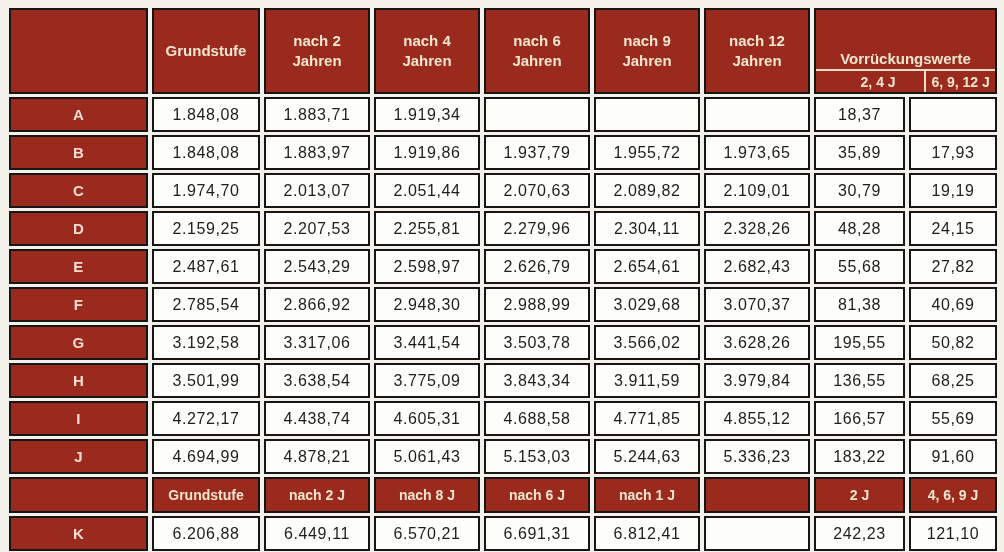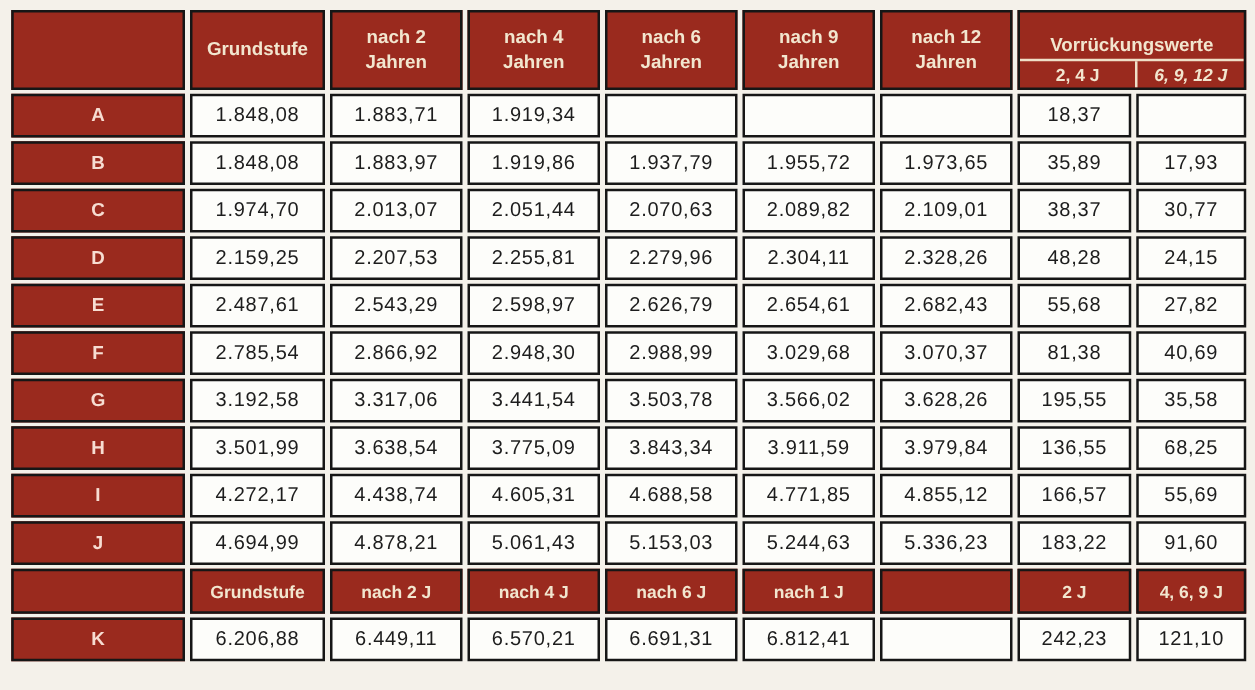--- a/index.html
+++ b/index.html
@@ -38,31 +38,32 @@
   td.corner { height: 46px; }
   td.hcell {
     font-size: 15px;
     height: 46px;
     line-height: 1.35;
   }
   .hline { display: block; }
   td.group { height: 46px; }
   .vw-title {
     font-size: 15px;
-    padding: 18px 0 2px;
+    padding: 2px 0 2px;
     border-bottom: 2px solid var(--divider, #efe0c8);
+    margin-top: 38px;
   }
   .vw-sub { display: flex; align-items: stretch; }
   .vw-sub span {
     display: block;
     padding: 3px 0 2px;
     font-size: 14px;
   }
-  .vw-sub span:first-child { width: 51.5%; border-right: 2px solid var(--divider, #efe0c8); }
-  .vw-sub span:last-child { flex: 1; font-style: italic; }
+  .vw-sub span:first-child { width: 51.5%; border-right: 2px solid var(--divider, #efe0c8); margin-left: 16px; }
+  .vw-sub span:last-child { flex: 1; }
   td.label {
     font-size: 15px;
     color: var(--label-text, #f7ddd2);
     height: 35px;
     letter-spacing: 0.3px;
   }
   td.data {
     background: var(--cell-bg, #fdfdfa);
     color: #1d1d1d;
     font-size: 16px;
@@ -145,22 +146,22 @@
           <td class="data">17,93</td>
         </tr>
         <tr>
           <td class="red label">C</td>
           <td class="data">1.974,70</td>
           <td class="data">2.013,07</td>
           <td class="data">2.051,44</td>
           <td class="data">2.070,63</td>
           <td class="data">2.089,82</td>
           <td class="data">2.109,01</td>
-          <td class="data">38,37</td>
-          <td class="data">30,77</td>
+          <td class="data">30,79</td>
+          <td class="data">19,19</td>
         </tr>
         <tr>
           <td class="red label">D</td>
           <td class="data">2.159,25</td>
           <td class="data">2.207,53</td>
           <td class="data">2.255,81</td>
           <td class="data">2.279,96</td>
           <td class="data">2.304,11</td>
           <td class="data">2.328,26</td>
           <td class="data">48,28</td>
@@ -190,21 +191,21 @@
         </tr>
         <tr>
           <td class="red label">G</td>
           <td class="data">3.192,58</td>
           <td class="data">3.317,06</td>
           <td class="data">3.441,54</td>
           <td class="data">3.503,78</td>
           <td class="data">3.566,02</td>
           <td class="data">3.628,26</td>
           <td class="data">195,55</td>
-          <td class="data">35,58</td>
+          <td class="data">50,82</td>
         </tr>
         <tr>
           <td class="red label">H</td>
           <td class="data">3.501,99</td>
           <td class="data">3.638,54</td>
           <td class="data">3.775,09</td>
           <td class="data">3.843,34</td>
           <td class="data">3.911,59</td>
           <td class="data">3.979,84</td>
           <td class="data">136,55</td>
@@ -229,21 +230,21 @@
           <td class="data">5.153,03</td>
           <td class="data">5.244,63</td>
           <td class="data">5.336,23</td>
           <td class="data">183,22</td>
           <td class="data">91,60</td>
         </tr>
         <tr>
           <td class="red label2"></td>
           <td class="red hcell2">Grundstufe</td>
           <td class="red hcell2">nach 2 J</td>
-          <td class="red hcell2">nach 4 J</td>
+          <td class="red hcell2">nach 8 J</td>
           <td class="red hcell2">nach 6 J</td>
           <td class="red hcell2">nach 1 J</td>
           <td class="red hcell2"></td>
           <td class="red hcell2">2 J</td>
           <td class="red hcell2">4, 6, 9 J</td>
         </tr>
         <tr>
           <td class="red label">K</td>
           <td class="data">6.206,88</td>
           <td class="data">6.449,11</td>

